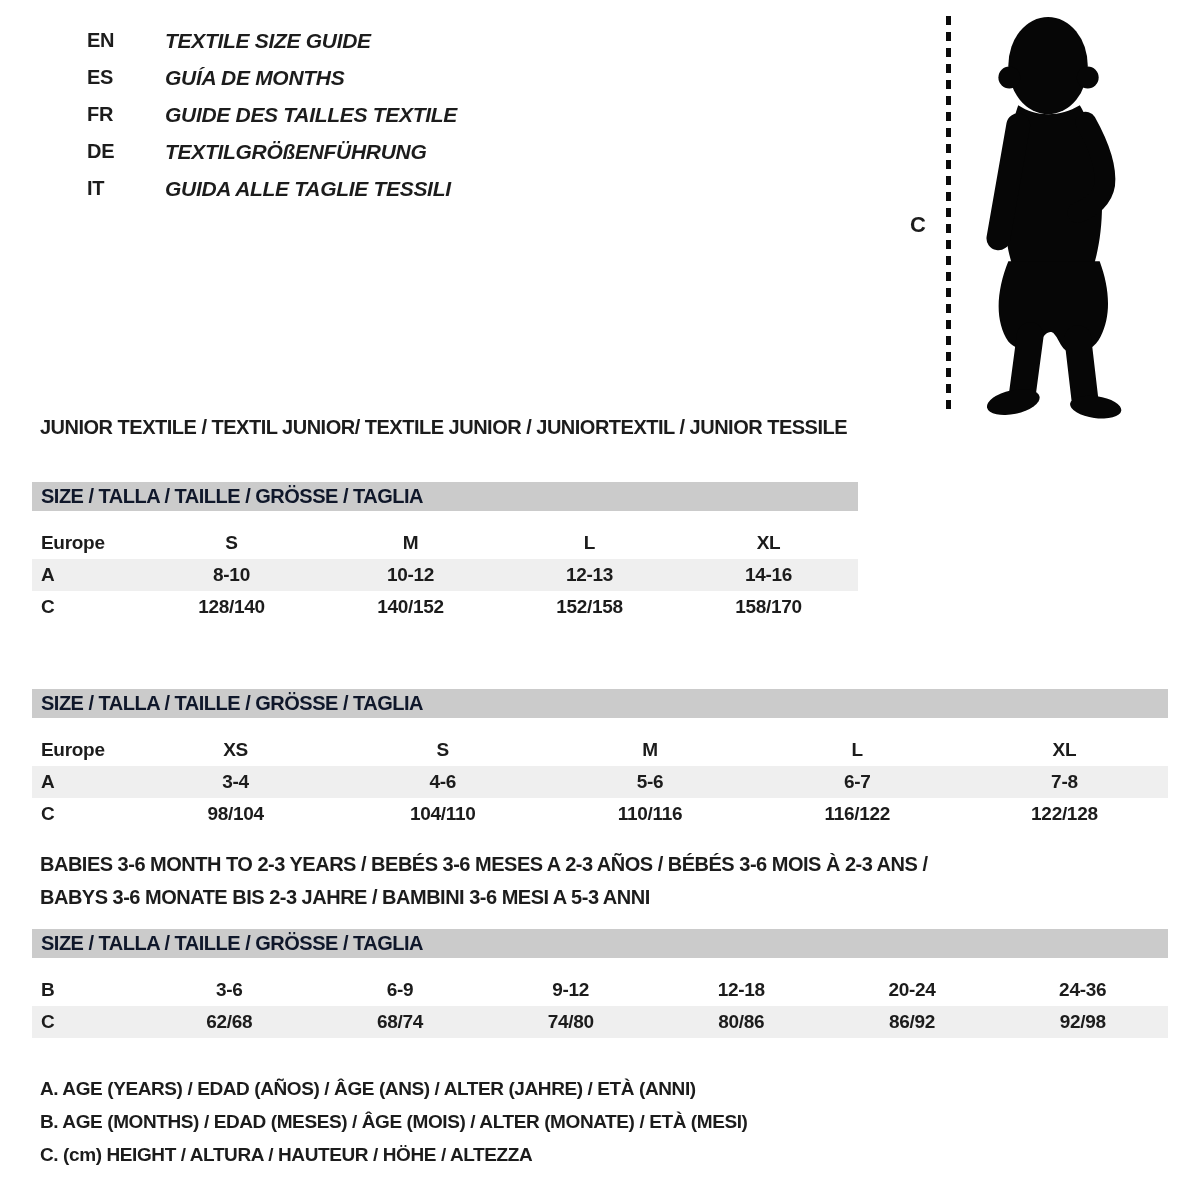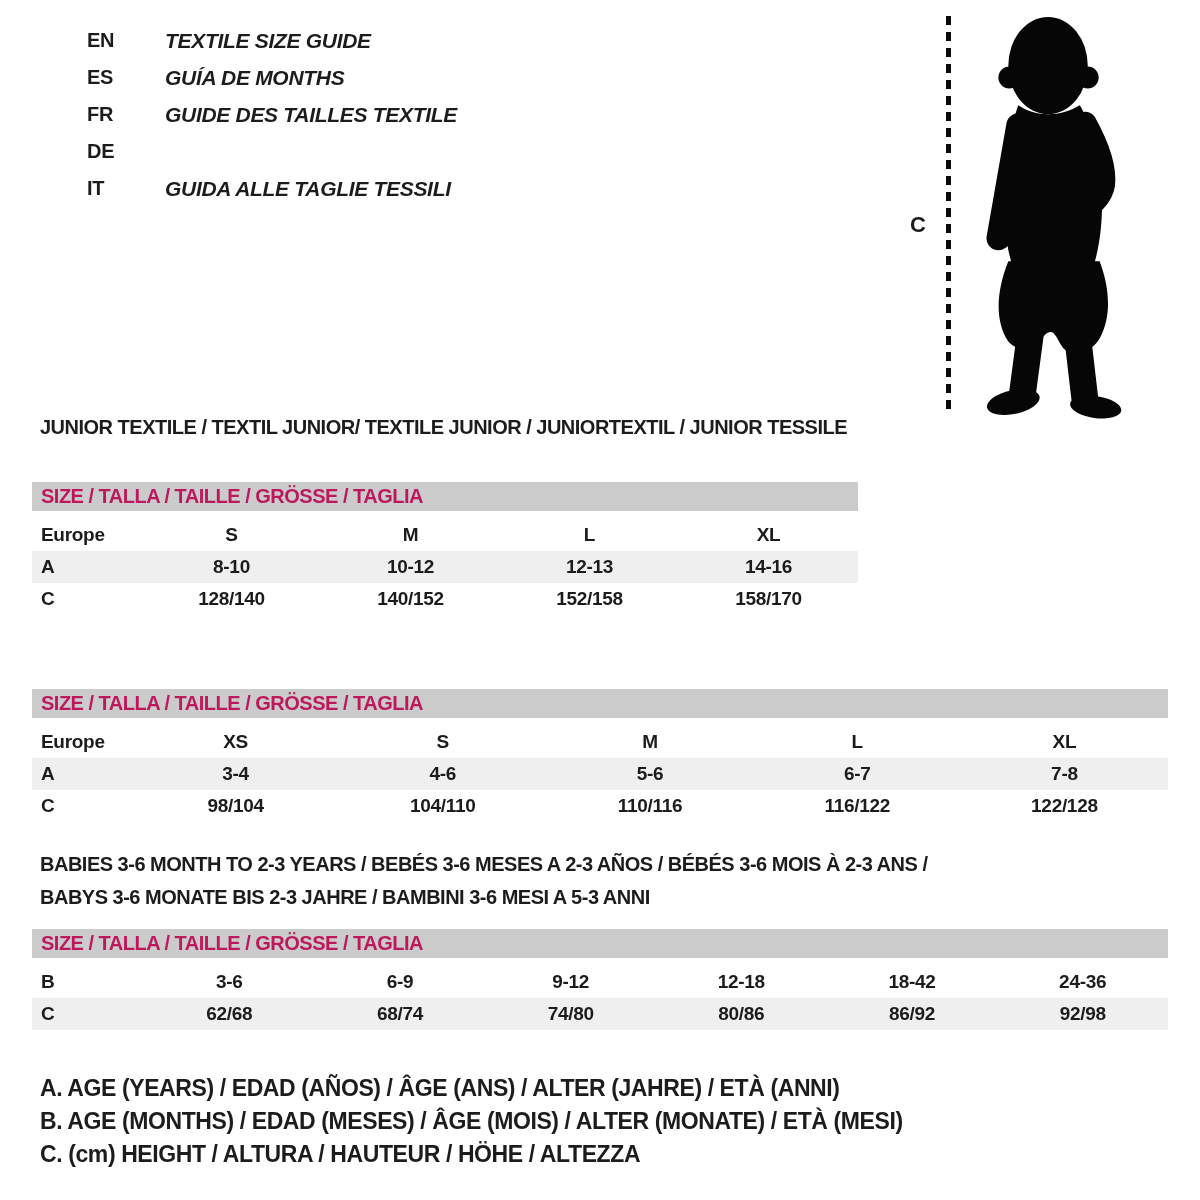--- a/index.html
+++ b/index.html
@@ -38,39 +38,39 @@
     position: absolute; left: 40px;
     font-size: 20px; font-weight: 700; white-space: nowrap;
     letter-spacing: -0.5px;
   }
   .section-title sub { font-size: 13px; font-weight: 700; }
   .babies-title-line { height: 33px; line-height: 33px; }
 
   
   .tbl { position: absolute; left: 32px; font-size: 19px; font-weight: 700; }
   .tbl-header {
-    height: 29px; background: #cbcbcb; color: #be185d;
+    height: 29px; background: #cbcbcb; color: #0f172a;
     display: flex; align-items: center;
-    padding-left: 9px; margin-bottom: 8px;
+    padding-left: 9px; margin-bottom: 16px;
     font-size: 20px; letter-spacing: -0.5px;
   }
   .tbl-row { display: grid; height: 32px; align-items: center; }
   .tbl.junior   { width: 826px; }
   .tbl.children { width: 1136px; }
   .tbl.babies   { width: 1136px; }
   .junior   .tbl-row { grid-template-columns: 110px repeat(4, 1fr); }
   .children .tbl-row { grid-template-columns: 100px repeat(5, 1fr); }
   .babies   .tbl-row { grid-template-columns: 112px repeat(6, 1fr); }
   .row-label { padding-left: 9px; }
   .cell { text-align: center; }
   .shaded { background: #efefef; }
 
   
   .legend { position: absolute; left: 40px; top: 1072px; }
-  .legend-line { height: 33px; line-height: 33px; font-size: 23px; font-weight: 700; white-space: nowrap; letter-spacing: -0.4px; }
+  .legend-line { height: 33px; line-height: 33px; font-size: 19px; font-weight: 700; white-space: nowrap; letter-spacing: -0.4px; }
 </style>
 </head>
 <body>
 
 <div class="page">
 
   <div class="lang-block">
     <div class="lang-row">
       <span class="lang-code">EN</span>
       <span class="lang-label">TEXTILE SIZE GUIDE</span>
@@ -78,20 +78,21 @@
     <div class="lang-row">
       <span class="lang-code">ES</span>
       <span class="lang-label">GUÍA DE MONTHS</span>
     </div>
     <div class="lang-row">
       <span class="lang-code">FR</span>
       <span class="lang-label">GUIDE DES TAILLES TEXTILE</span>
     </div>
     <div class="lang-row">
       <span class="lang-code">DE</span>
+      <span class="lang-label">TEXTILGRÖßENFÜHRUNG</span>
     </div>
     <div class="lang-row">
       <span class="lang-code">IT</span>
       <span class="lang-label">GUIDA ALLE TAGLIE TESSILI</span>
     </div>
   </div>
 
   <div class="figure">
     <span class="height-label">C</span>
     <div class="height-line"></div>
@@ -171,21 +172,21 @@
     <div class="babies-title-line">BABYS 3-6 MONATE BIS 2-3 JAHRE / BAMBINI 3-6 MESI A 5-3 ANNI</div>
   </div>
   <div class="tbl babies" style="top:929px;">
     <div class="tbl-header">SIZE / TALLA / TAILLE / GRÖSSE / TAGLIA</div>
     <div class="tbl-row">
       <span class="row-label">B</span>
       <span class="cell">3-6</span>
       <span class="cell">6-9</span>
       <span class="cell">9-12</span>
       <span class="cell">12-18</span>
-      <span class="cell">18-42</span>
+      <span class="cell">20-24</span>
       <span class="cell">24-36</span>
     </div>
     <div class="tbl-row shaded">
       <span class="row-label">C</span>
       <span class="cell">62/68</span>
       <span class="cell">68/74</span>
       <span class="cell">74/80</span>
       <span class="cell">80/86</span>
       <span class="cell">86/92</span>
       <span class="cell">92/98</span>

